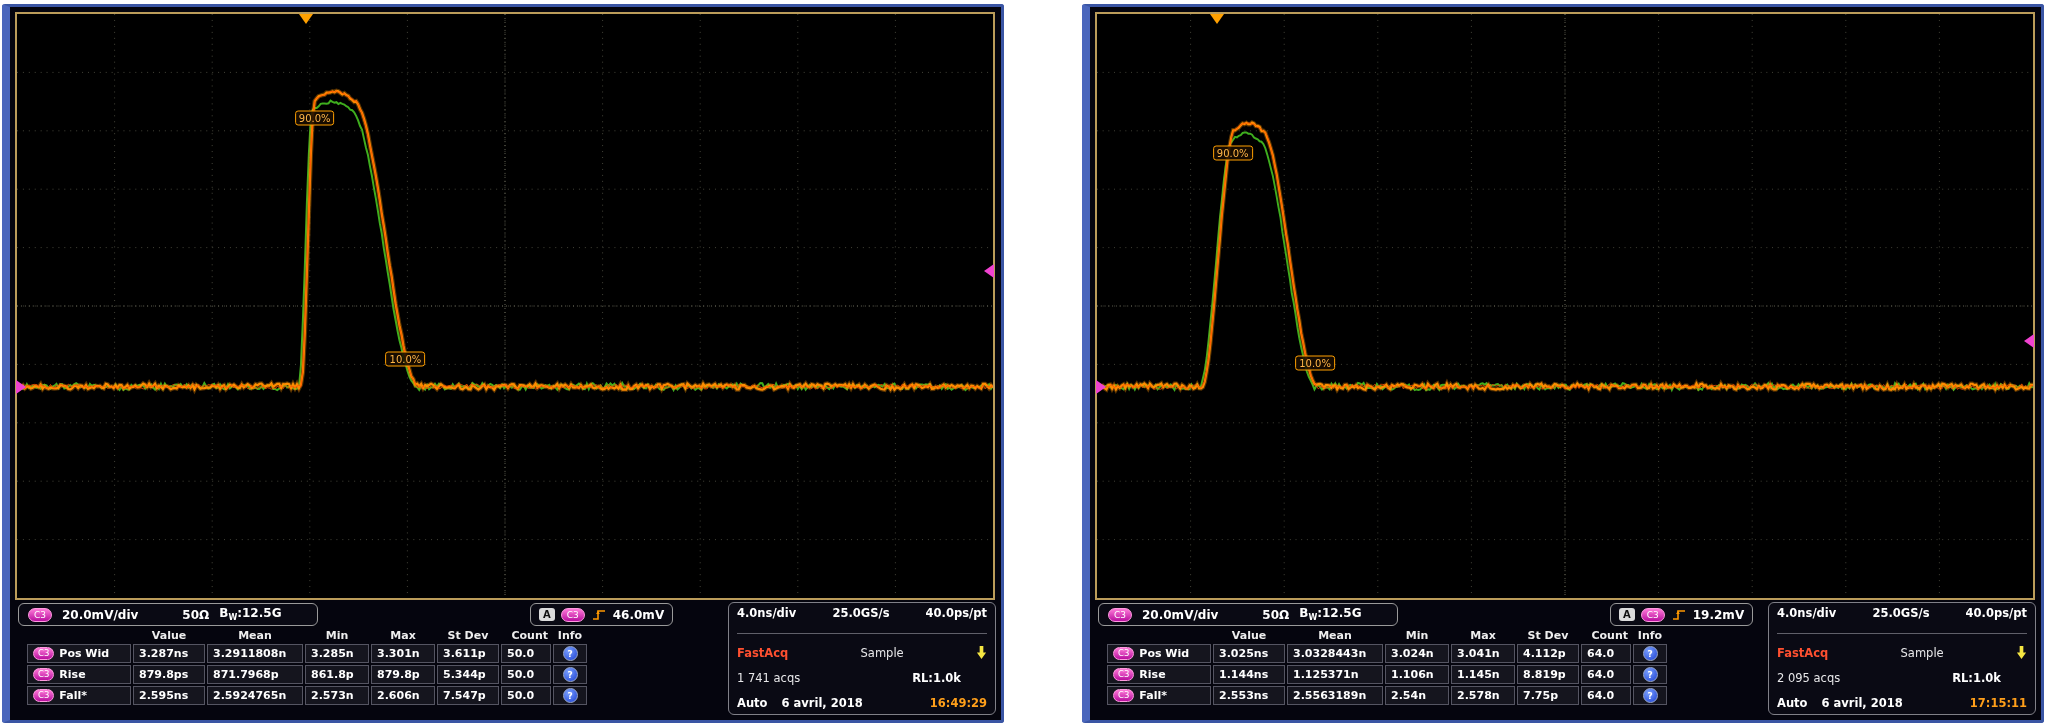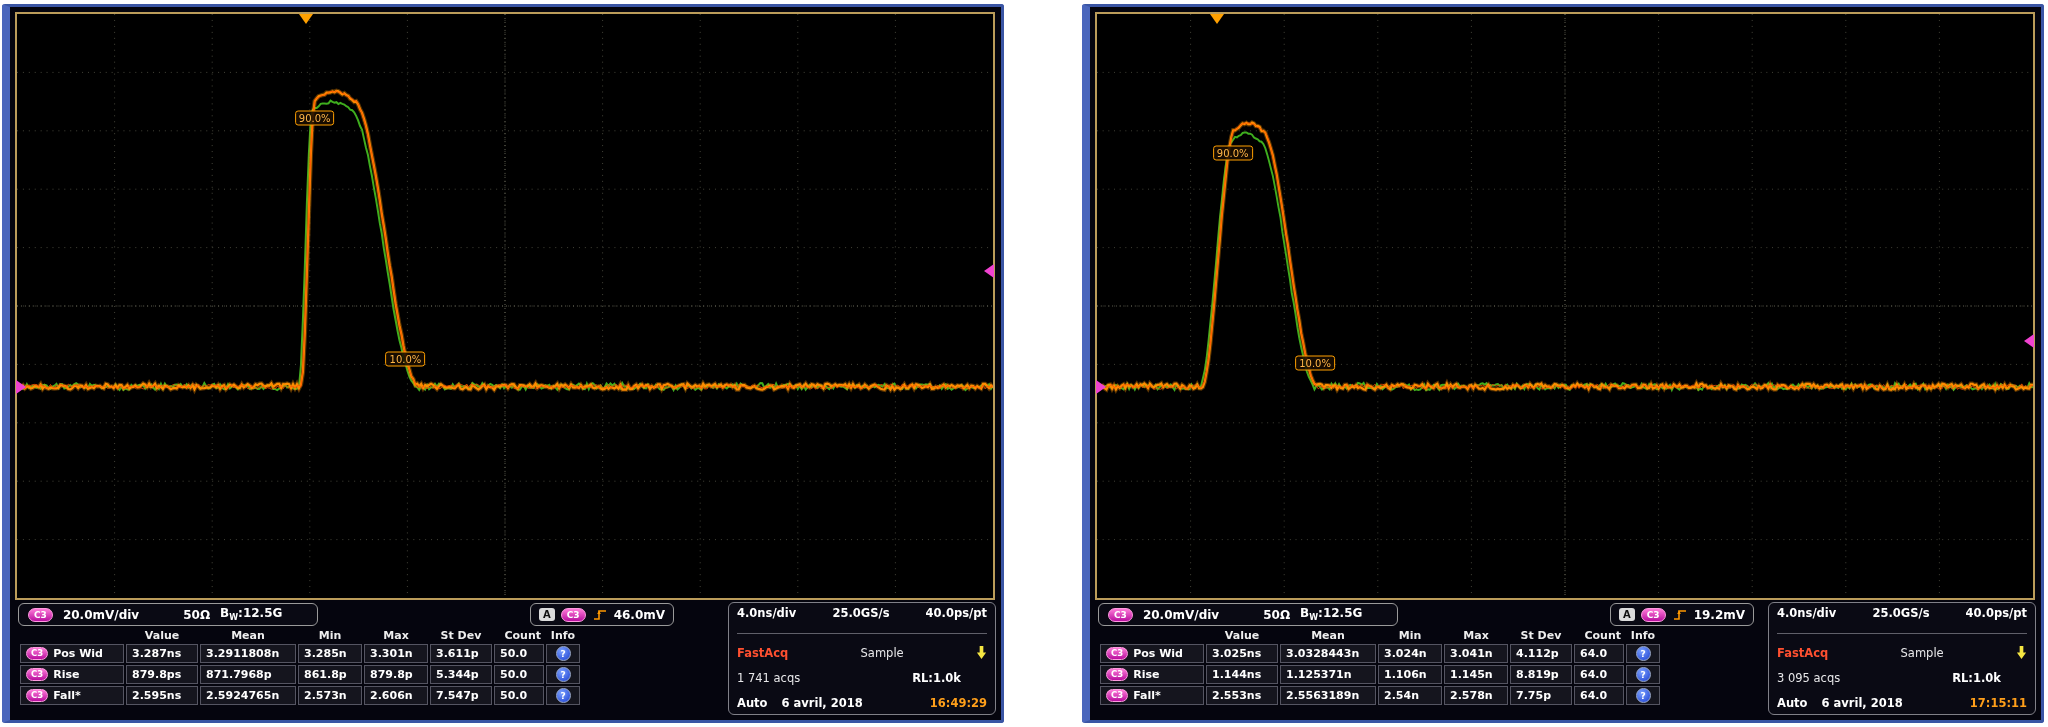--- a/index.html
+++ b/index.html
@@ -36,40 +36,40 @@
     font-size:10px;line-height:13px;padding:0 3px;border-radius:3px;white-space:nowrap;
   }
 
   .bottombar{position:relative;height:120px;color:#e8e8ea;}
   .b{font-weight:bold;color:#fff;}
   sub{font-size:8px;}
 
   .badge{
     display:inline-block;background:linear-gradient(#ff7ad9,#b80f9e);
     border:1px solid #ff9ae0;border-radius:8px;color:#fff;
-    font-size:9px;font-weight:bold;padding:0 5px;line-height:12px;
+    font-size:9px;font-weight:normal;padding:0 5px;line-height:12px;
   }
   .badge.sm{font-size:8.5px;padding:0 4px;line-height:11px;}
   .abadge{background:#dcdcdc;color:#101010;font-weight:bold;font-size:10px;border-radius:3px;padding:0 4px;line-height:13px;}
 
   .chbox{
     position:absolute;left:8px;top:3px;height:21px;width:280px;
     border:1px solid #9a9a9a;border-radius:6px;background:#0a0a14;
     display:flex;align-items:center;gap:10px;padding:0 9px;font-size:12px;
   }
   .chbox .term{margin-left:34px;}
   .trigbox{
     position:absolute;left:520px;top:3px;height:21px;
     border:1px solid #9a9a9a;border-radius:6px;background:#0a0a14;
     display:flex;align-items:center;gap:6px;padding:0 8px;font-size:12px;
   }
   .slope{width:16px;height:14px;}
 
   .meas{
-    position:absolute;left:8px;top:27px;
+    position:absolute;left:15px;top:27px;
     border-collapse:separate;border-spacing:2px;font-size:11px;color:#fff;
   }
   .meas th{font-weight:bold;color:#eee;padding:0 3px;font-size:11px;height:12px;text-align:center;}
   .meas th:nth-child(2){min-width:66px;} .meas th:nth-child(3){min-width:90px;}
   .meas th:nth-child(4){min-width:58px;} .meas th:nth-child(5){min-width:58px;}
   .meas th:nth-child(6){min-width:56px;} .meas th:nth-child(7){min-width:44px;text-align:right;}
   .meas th:nth-child(8){min-width:28px;}
   .meas td{
     background:#15151e;border:1px solid #555562;padding:0 5px;height:17px;
     font-weight:bold;white-space:nowrap;text-align:left;
@@ -318,21 +318,21 @@
         <span class="b">40.0ps/pt</span>
       </div>
       <div class="irow">
         <span class="fastacq">FastAcq</span>
         <span>Sample</span>
         <svg class="yarrow" viewBox="0 0 12 16">
             <path d="M4 1 h4 v7 h3 l-5 7 -5 -7 h3 z" fill="#f5e642"></path>
           </svg>
       </div>
       <div class="irow">
-        <span>3 095 acqs</span>
+        <span>2 095 acqs</span>
         <span class="b rl">RL:1.0k</span>
       </div>
       <div class="irow">
         <span class="grp">
             <span class="b">Auto</span>
             <span class="b">6 avril, 2018</span>
           </span>
         <span class="time">17:15:11</span>
       </div>
     </div>

